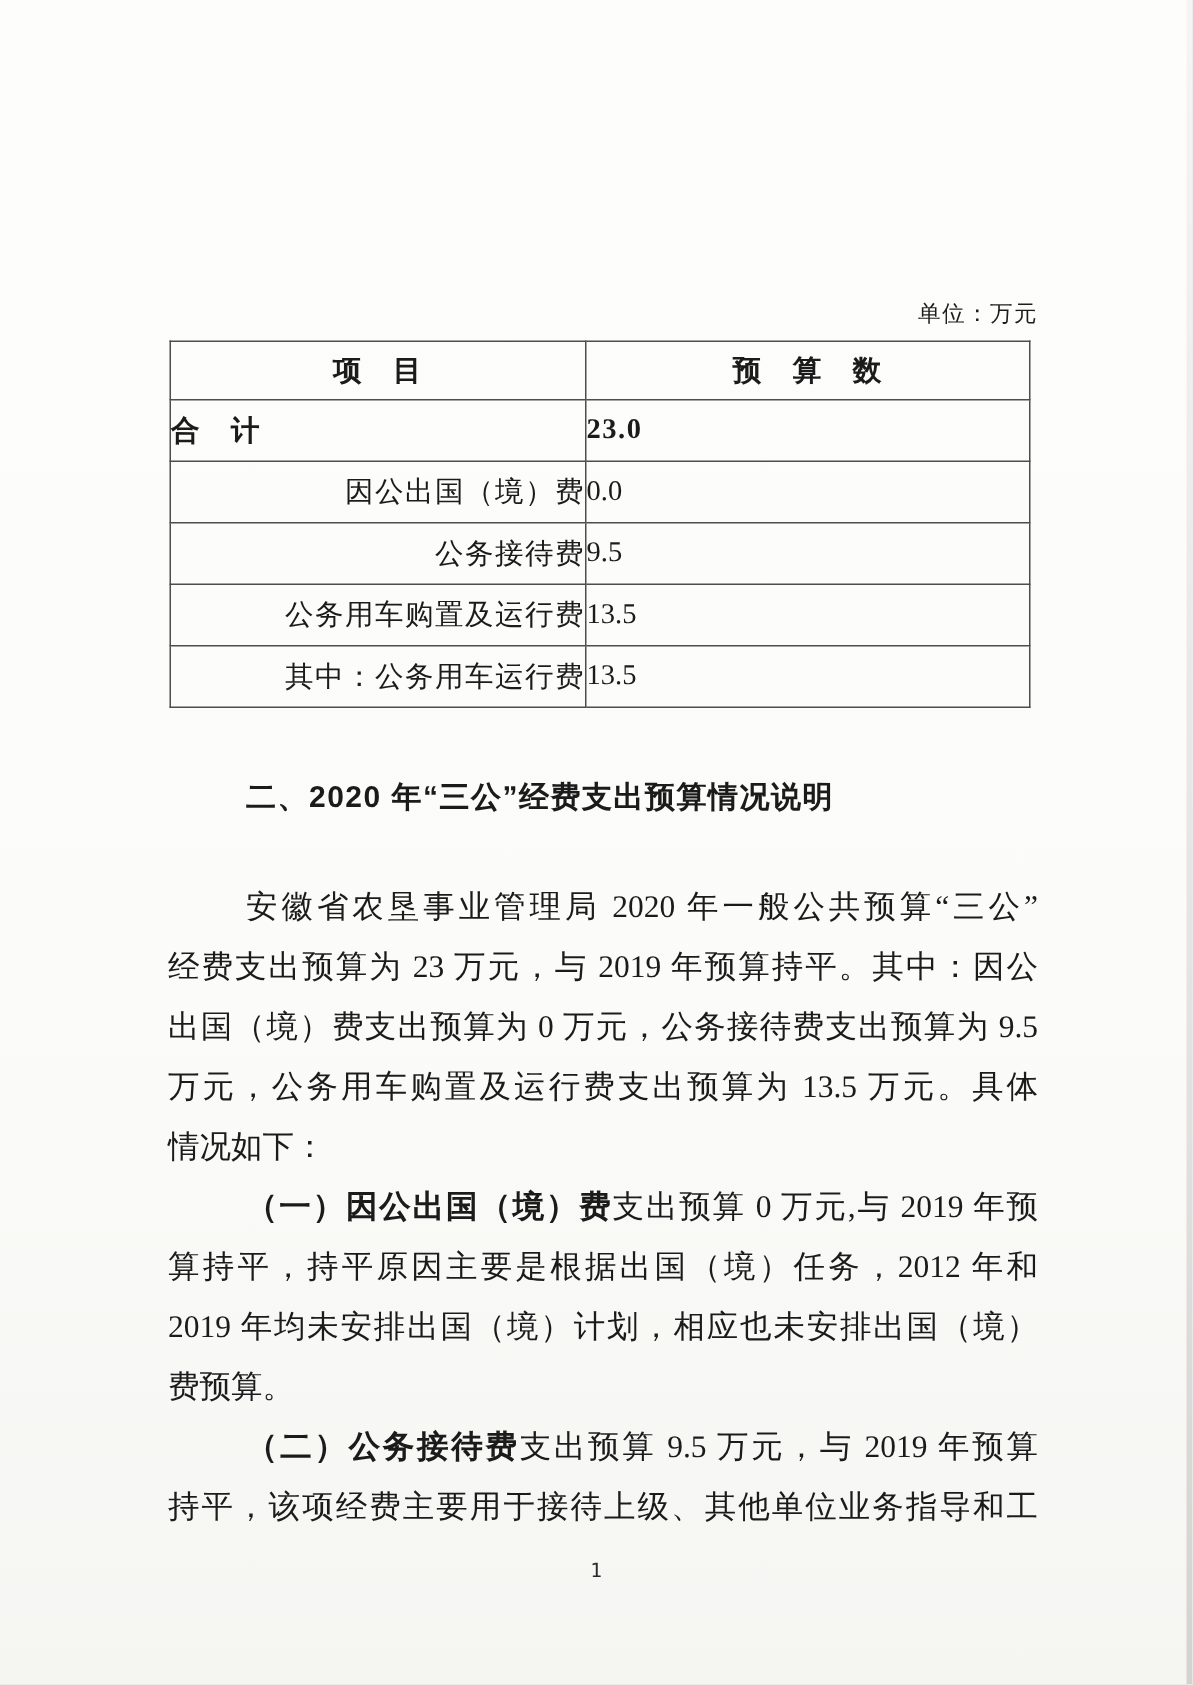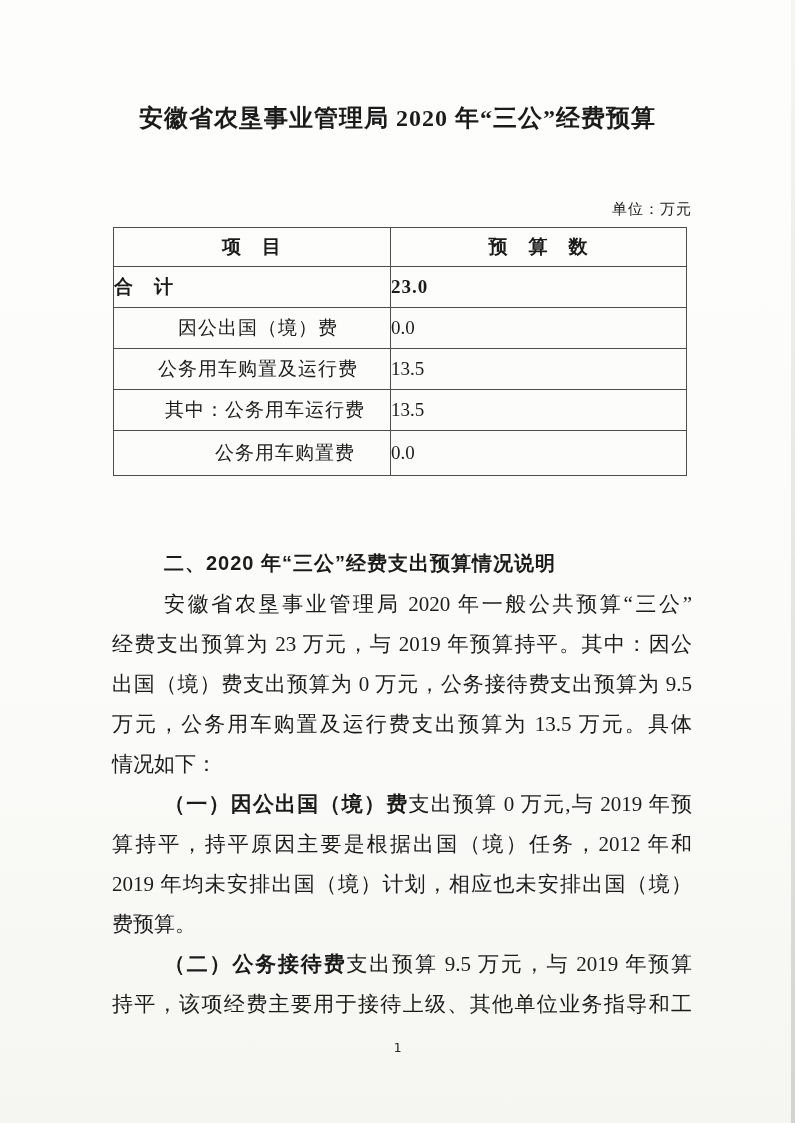--- a/index.html
+++ b/index.html
@@ -54,26 +54,26 @@
     font-weight: 400;
     vertical-align: middle;
   }
   table.budget col.c1 { width: 277px; }
   table.budget col.c2 { width: 296px; }
   table.budget tr { height: 41px; }
   table.budget tr.hdr { height: 39px; }
   table.budget tr.last { height: 45px; }
   table.budget .cc { }
   table.budget .bold { font-weight: 700; letter-spacing: 1px; }
-  table.budget td.lbl { text-align: center; padding-left: 12px; letter-spacing: 1px; }
+  table.budget td.lbl { text-align: right; padding-left: 12px; letter-spacing: 1px; }
   table.budget td.ind1 { padding-left: 26px; }
   table.budget td.ind2 { padding-left: 66px; }
 
   .sec2-heading {
-    position: absolute; top: 548px; left: 164px;
+    position: absolute; top: 517px; left: 164px;
     font-size: 20px; font-weight: 700; letter-spacing: 1px;
     line-height: 30px;
     font-family: "Liberation Sans", sans-serif;
   }
 
   .body-text {
     position: absolute; top: 584px; left: 112px; width: 580px;
     font-size: 21px;
     font-family: "Liberation Serif", serif;
   }
@@ -94,21 +94,20 @@
     font-size: 13px;
     font-family: "DejaVu Sans Mono", monospace;
     color: #2a2a2a;
   }
 </style>
 </head>
 <body>
 
 <div class="page">
 
-  <h1 class="doc-title">安徽省农垦事业管理局 2020 年“三公”经费预算</h1>
 
 
   <div class="unit-note">单位：万元</div>
 
   <table class="budget">
     <colgroup>
         <col class="c1">
         <col class="c2">
       </colgroup>
     <tbody>
@@ -118,30 +117,30 @@
     </tr>
     <tr>
       <td class="cc bold">合　计</td>
       <td class="cc bold">23.0</td>
     </tr>
     <tr>
       <td class="lbl">因公出国（境）费</td>
       <td class="cc">0.0</td>
     </tr>
     <tr>
+      <td class="lbl">公务接待费</td>
+      <td class="cc">9.5</td>
+    </tr>
+    <tr>
       <td class="lbl">公务用车购置及运行费</td>
       <td class="cc">13.5</td>
     </tr>
     <tr>
       <td class="lbl ind1">其中：公务用车运行费</td>
       <td class="cc">13.5</td>
-    </tr>
-    <tr class="last">
-      <td class="lbl ind2">公务用车购置费</td>
-      <td class="cc">0.0</td>
     </tr>
   </tbody>
     </table>
 
   <h2 class="sec2-heading">二、2020 年“三公”经费支出预算情况说明</h2>
 
   <div class="body-text">
 
     <div class="ln jl first">安徽省农垦事业管理局 2020 年一般公共预算“三公”</div>
     <div class="ln jl">经费支出预算为 23 万元，与 2019 年预算持平。其中：因公</div>

